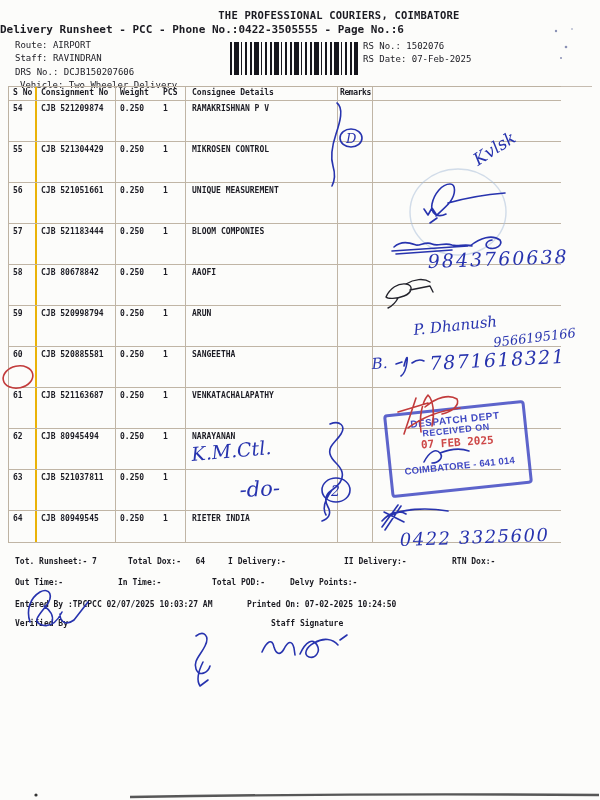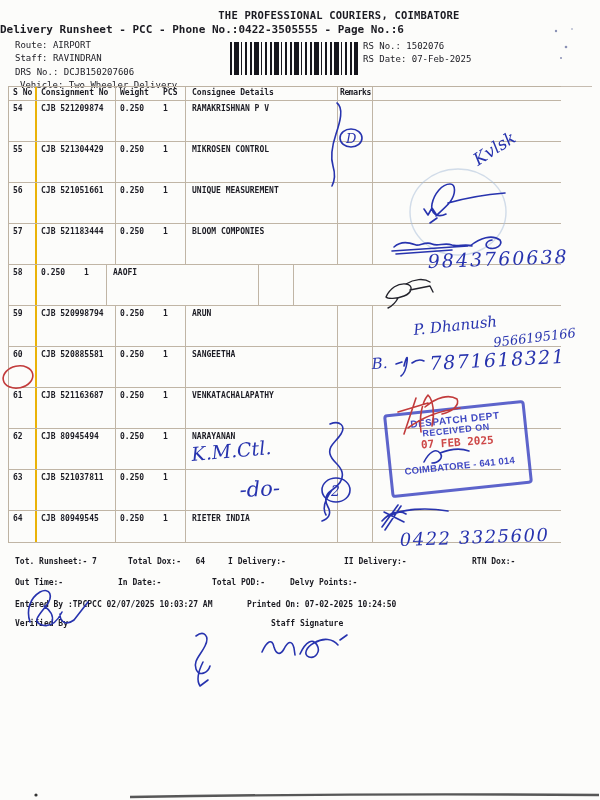--- a/index.html
+++ b/index.html
@@ -104,20 +104,21 @@
           <div class="tcell c-sno">57</div>
           <div class="tcell c-consignment">CJB 521183444</div>
           <div class="tcell c-weight">0.250</div>
           <div class="tcell c-pcs">1</div>
           <div class="tcell c-consignee">BLOOM COMPONIES</div>
           <div class="tcell c-remarks"></div>
           <div class="tcell c-seal"></div>
         </div>
         <div class="trow">
           <div class="tcell c-sno">58</div>
+          <div class="tcell c-consignment">CJB 80678842</div>
           <div class="tcell c-weight">0.250</div>
           <div class="tcell c-pcs">1</div>
           <div class="tcell c-consignee">AAOFI</div>
           <div class="tcell c-remarks"></div>
           <div class="tcell c-seal"></div>
         </div>
         <div class="trow">
           <div class="tcell c-sno">59</div>
           <div class="tcell c-consignment">CJB 520998794</div>
           <div class="tcell c-weight">0.250</div>
@@ -171,23 +172,23 @@
           <div class="tcell c-remarks"></div>
           <div class="tcell c-seal"></div>
         </div>
       </div>
   </div>
 
   <div class="abs sline" style="left:15px;top:557px;">Tot. Runsheet:- 7</div>
   <div class="abs sline" style="left:128px;top:557px;">Total Dox:-   64</div>
   <div class="abs sline" style="left:228px;top:557px;">I Delivery:-</div>
   <div class="abs sline" style="left:344px;top:557px;">II Delivery:-</div>
-  <div class="abs sline" style="left:472px;top:557px;">RTN Dox:-</div>
+  <div class="abs sline" style="left:452px;top:557px;">RTN Dox:-</div>
   <div class="abs sline" style="left:15px;top:578px;">Out Time:-</div>
-  <div class="abs sline" style="left:118px;top:578px;">In Date:-</div>
+  <div class="abs sline" style="left:118px;top:578px;">In Time:-</div>
   <div class="abs sline" style="left:212px;top:578px;">Total POD:-</div>
   <div class="abs sline" style="left:290px;top:578px;">Delvy Points:-</div>
   <div class="abs sline" style="left:15px;top:600px;">Entered By :TPCPCC 02/07/2025 10:03:27 AM</div>
   <div class="abs sline" style="left:247px;top:600px;">Printed On: 07-02-2025 10:24:50</div>
   <div class="abs sline" style="left:15px;top:619px;">Verified By</div>
   <div class="abs sline" style="left:271px;top:619px;">Staff Signature</div>
 
   <div class="stamp">
     <div class="stamp-line1">DESPATCH DEPT</div>
     <div class="stamp-line2">RECEIVED ON</div>

